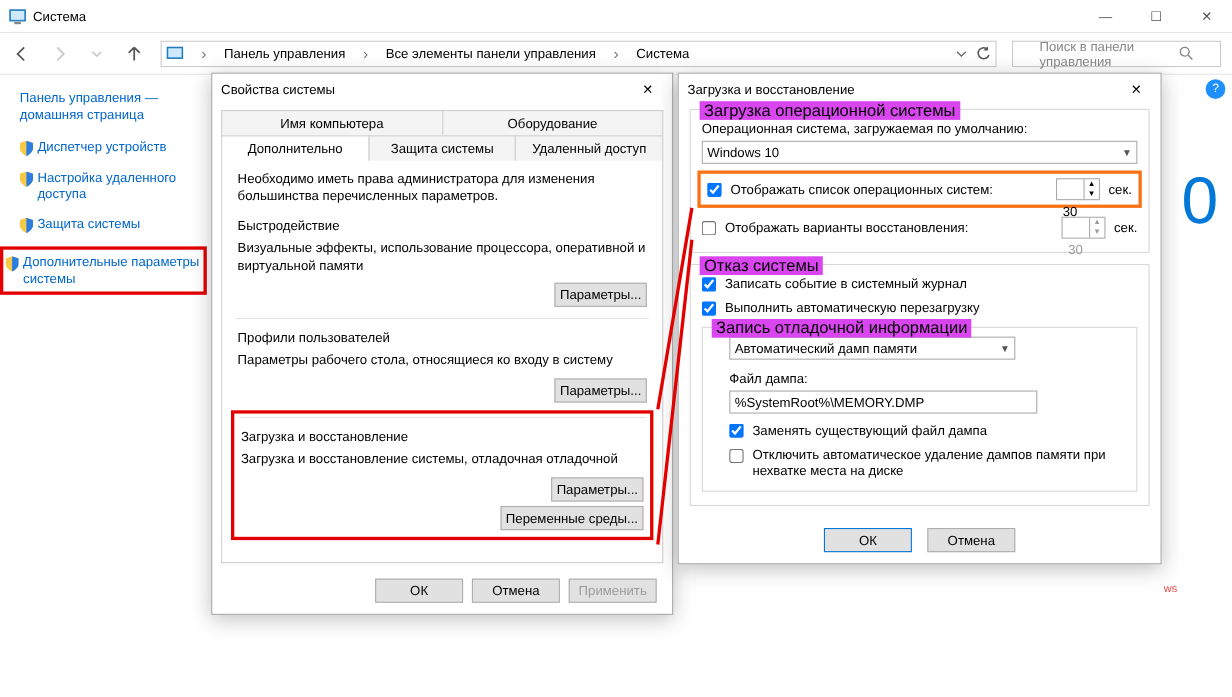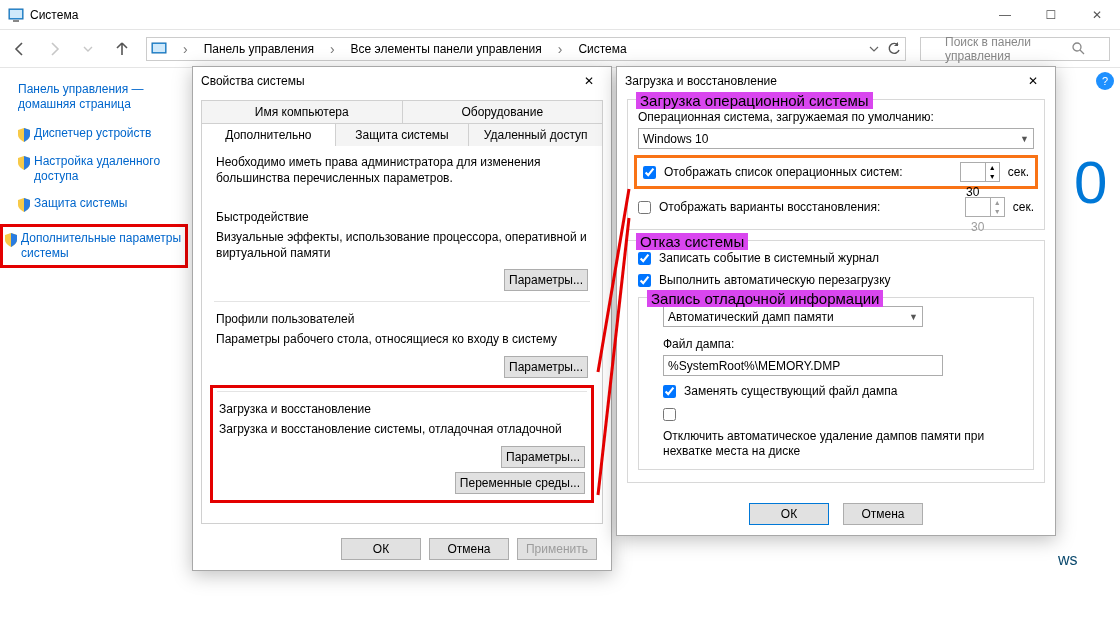--- a/index.html
+++ b/index.html
@@ -36,21 +36,21 @@
   
   .dlg { position:absolute; background:#fff; border:1px solid #a8a8a8; box-shadow:0 4px 18px rgba(0,0,0,.25);}
   .dlg-title { display:flex; align-items:center; height:28px; padding:0 8px; font-size:12px;}
   .dlg-title .closebtn { margin-left:auto; width:28px; height:20px; display:flex;align-items:center;justify-content:center;}
   .tab { border:1px solid #d0d0d0; border-bottom:none; padding:4px 12px; background:#fff; position:relative; top:1px; font-size:12px;}
   .tab + .tab { margin-left:-1px;}
   .tab.inactive { background:#f4f4f4;}
   .tabs-row2 { display:flex; margin:0 8px;}
   .tabs-row2 .tab { flex:1; text-align:center;}
   .dlg-body { padding:10px 14px;}
-  .admin-note { font-size:12px; margin-bottom:24px; line-height:1.3;}
+  .admin-note { font-size:12px; margin-bottom:12px; line-height:1.3;}
   .group-flat { margin-bottom:10px;}
   .grp-title-inline { font-size:12px; margin-bottom:6px; }
   .grp-desc { font-size:12px; line-height:1.3;}
   .btn { border:1px solid #adadad; background:#e1e1e1; padding:3px 4px; font-size:12px; min-width:80px; text-align:center;}
   .btn.disabled { color:#9c9c9c;}
   .btn-row { display:flex; justify-content:flex-end; margin-top:8px;}
   .dlg-footer { display:flex; justify-content:flex-end; gap:8px; padding:10px 14px;}
   
   
   .dlg1 { left:192px; top:66px; width:420px;}
@@ -83,21 +83,21 @@
   
   .bg-text { position:absolute; font-size:60px; color:#0078d7; font-weight:300;}
 
   
   svg.connector { position:absolute; left:0; top:0; pointer-events:none; overflow:visible;}
 </style>
 </head>
 <body>
 
 <div class="bg-text" style="left:1074px; top:148px;">0</div>
-<div class="bg-text" style="left:1058px; top:530px; font-size:16px; color:#0c4a6e;margin-top:21px;">ws</div>
+<div class="bg-text" style="left:1058px; top:530px; font-size:10px; color:#ef4444;">ws</div>
 
 <div class="titlebar">
   <span class="icon-sys">
     <svg width="16" height="16" viewBox="0 0 16 16">
         <rect x="1" y="2" width="14" height="10" fill="#3aa0e8" stroke="#1a6fb0"></rect>
         <rect x="2" y="3" width="12" height="8" fill="#cfe9fb"></rect>
         <rect x="5" y="13" width="6" height="2" fill="#888"></rect>
       </svg>
   </span>
   <span>Система</span>
@@ -327,21 +327,21 @@
         <span class="dd">▼</span>
       </div>
       <div class="label" style="margin-top:10px;">Файл дампа:</div>
       <div class="txtbox">
         <span>%SystemRoot%\MEMORY.DMP</span>
       </div>
       <div class="opt-row">
         <input type="checkbox" checked="" style="">
         <span>Заменять существующий файл дампа</span>
       </div>
-      <div class="opt-row" style="align-items:flex-start;flex-direction:column;">
+      <div class="opt-row" style="align-items:flex-start;">
         <input type="checkbox" style="margin-top: 2px;">
         <span style="line-height:1.25;">Отключить автоматическое удаление дампов памяти при нехватке места на диске</span>
       </div>
     </div>
   </div>
 
   <div class="dlg-footer" style="justify-content:center; gap:14px;">
     <div class="btn" style="border-color:#0078d7;">ОК</div>
     <div class="btn">Отмена</div>
   </div>

